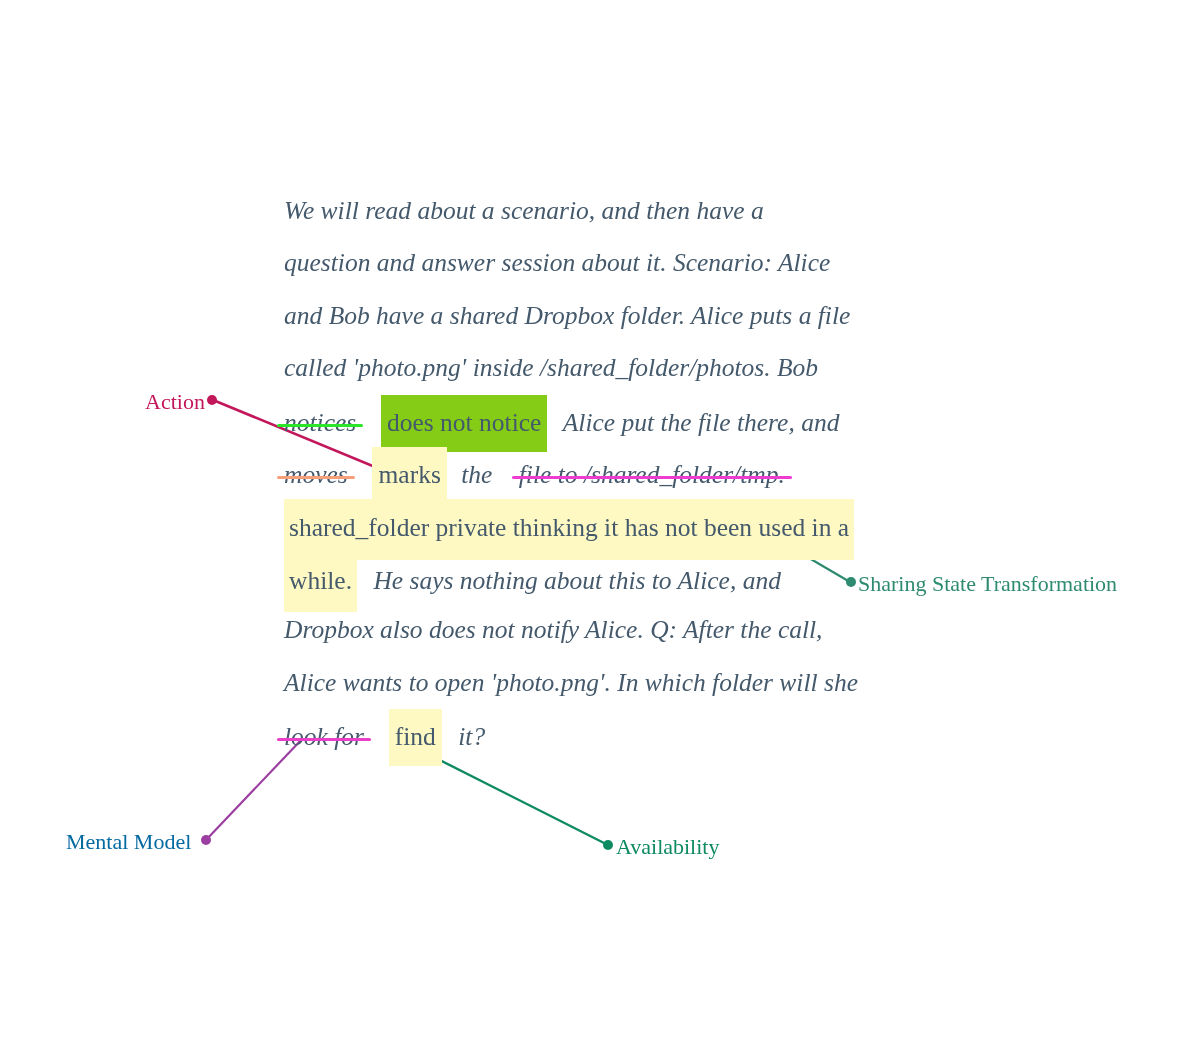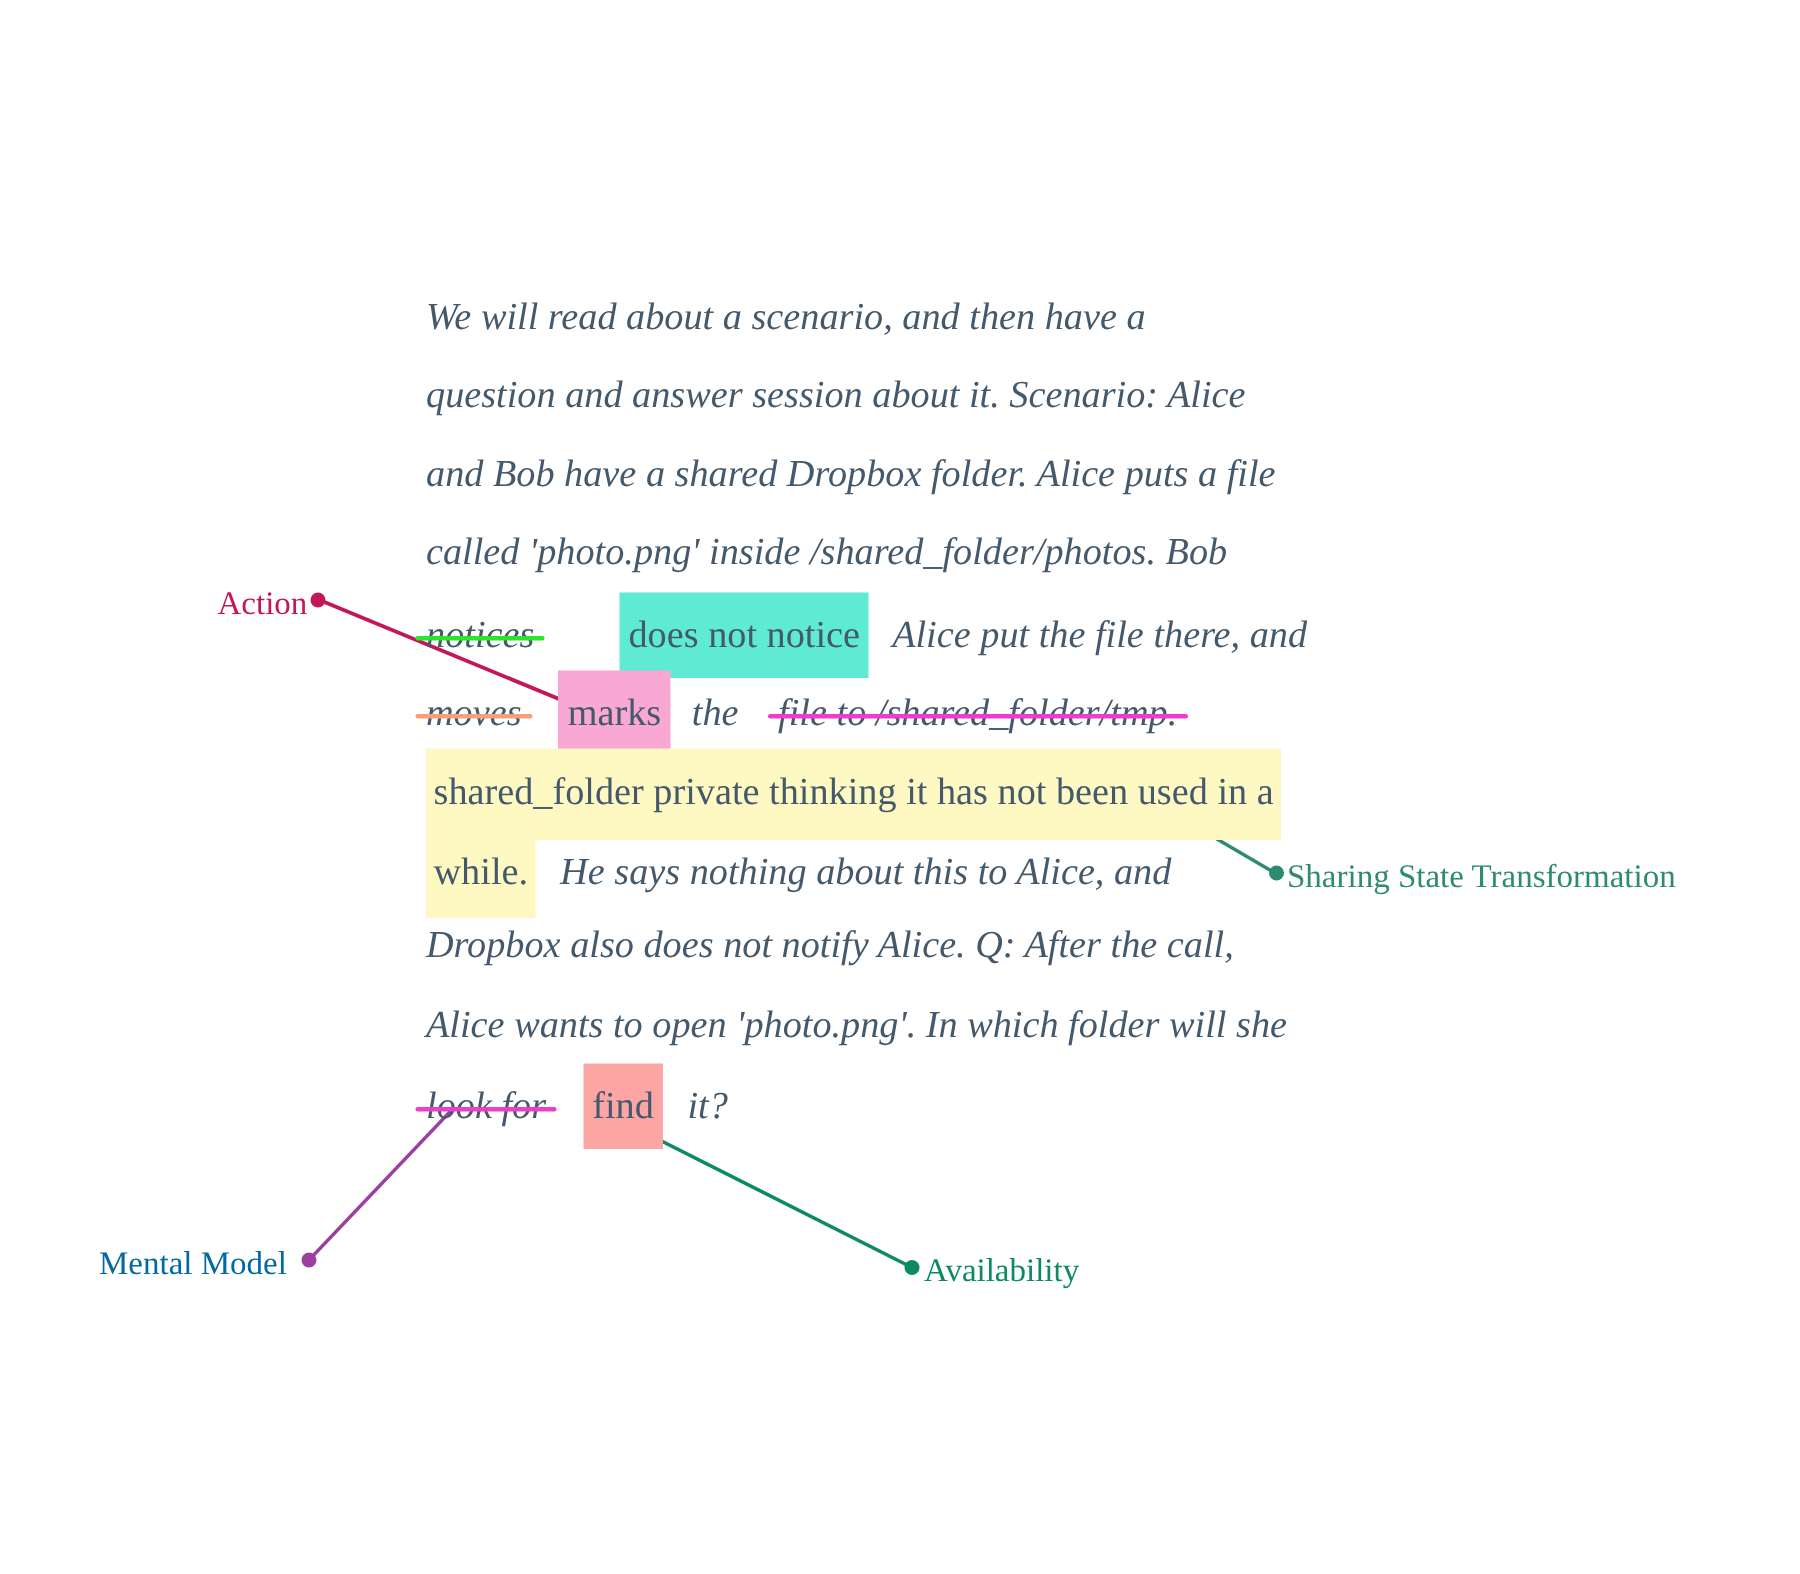--- a/index.html
+++ b/index.html
@@ -20,23 +20,23 @@
     font-size:25.5px;
     line-height:52.4px;
     color:#44596B;
     white-space:nowrap;
   }
   .ln{height:52.4px;position:relative;white-space:nowrap;}
   .w{display:inline-block;vertical-align:baseline;font-style:italic;}
 
   
   .hl{display:inline-block;padding:2px 6px 3px 6px;}
-  .hl-pink{background:#5eead4;margin-left:32px;}
-  .hl-magenta{background:#f9a8d4;}
-  .hl-teal{background:#fca5a5;}
+  .hl-pink{background:#84cc16;}
+  .hl-magenta{background:#fef9c3;}
+  .hl-teal{background:#fef9c3;}
 
   
   .st{display:inline-block;position:relative;}
   .st::after{
     content:"";position:absolute;left:-7px;right:-7px;
     top:52%;height:3px;border-radius:2px;
   }
   .st-green::after{background:#2BE52B;}
   .st-orange::after{background:#F5A07A;}
   .st-magenta::after{background:#EE3BD0;}

